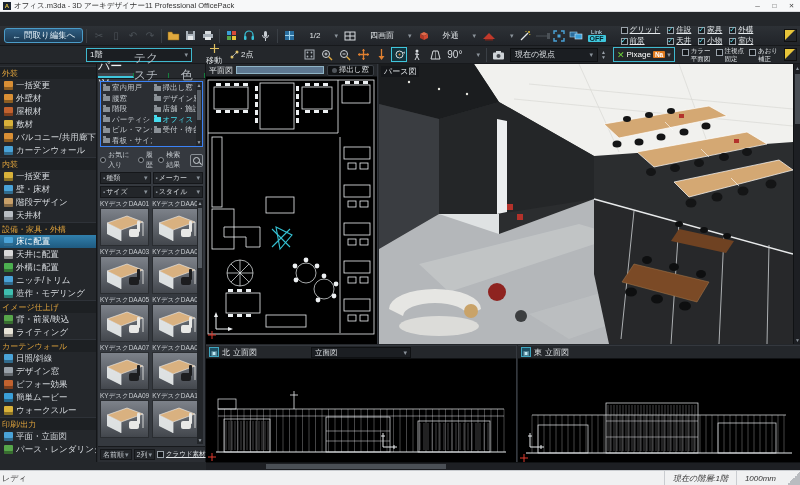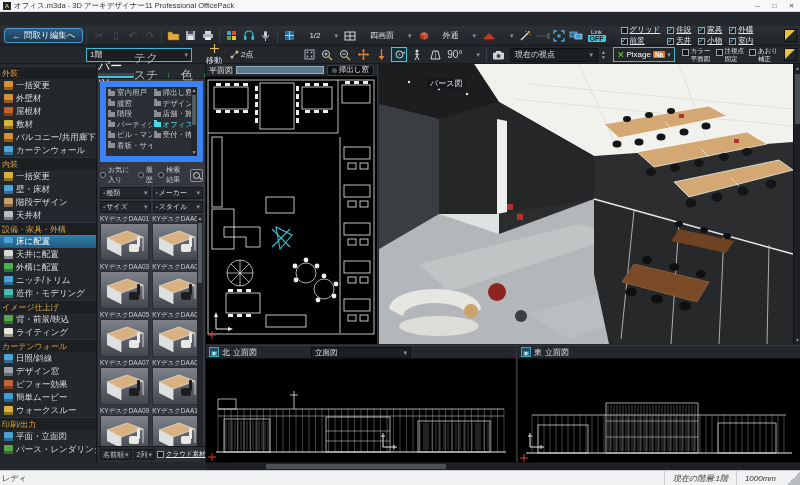--- a/index.html
+++ b/index.html
@@ -57,21 +57,21 @@
   .side-header { height:13px; display:flex; align-items:center; font-size:8px; color:#e0a33c; padding-left:2px; background:#1d2023; border-top:1px solid #2e3238; }
   .side-item { height:13px; display:flex; align-items:center; gap:3px; font-size:8.5px; color:#d9dde1; padding-left:4px; white-space:nowrap; overflow:hidden; }
   .side-item.selected { background:linear-gradient(#3180ad,#1f5a80); color:#fff; }
   .side-ic { width:9px; height:9px; border-radius:1px; flex:none; box-shadow:inset 0 -3px rgba(0,0,0,.35); }
 
   
   .catalog { position:absolute; left:98px; top:64px; width:108px; height:398px; background:#35393f; border-right:1px solid #141619; }
   .cat-tabs { display:flex; height:15px; background:#26292d; border-bottom:1px solid #17191c; }
   .cat-tab { flex:1; display:flex; align-items:center; justify-content:center; font-size:12px; color:#b4bac0; border-right:1px solid #15803d;margin-top:9px; }
   .cat-tab.active { background:#3f444b; color:#eef2f4; border-bottom:2px solid #3fc6dc; }
-  .cat-box { position:relative; margin:2px; height:81px; background:#2b2e33; border:6px solid #3b82f6; display:flex; font-size:7.5px; }
+  .cat-box { position:relative; margin:2px; height:66px; background:#2b2e33; border:1px solid #3b82f6; display:flex; font-size:7.5px; }
   .cat-col { flex:1; padding:1px 0 0 2px; overflow:hidden; }
   .cat-row { height:10.5px; display:flex; align-items:center; gap:2px; color:#c3c8cd; white-space:nowrap; }
   .cat-row .fold { width:7px; height:5px; background:#8a9096; border-radius:1px 0 0 0; position:relative; flex:none; }
   .cat-row .fold::before { content:""; position:absolute; left:0; top:-2px; width:3px; height:2px; background:#8a9096; }
   .cat-row.sel { color:#46dcee; }
   .cat-row.sel .fold, .cat-row.sel .fold::before { background:#46dcee; }
   .cat-scroll { position:absolute; right:0; top:0; width:6px; height:100%; background:#23262a; }
   .cat-scroll .thumbbar { position:absolute; left:1px; top:8px; width:4px; height:30px; background:#565c63; }
   .cat-scroll .up,.cat-scroll .dn { position:absolute; left:0; width:6px; height:7px; color:#9aa2aa; font-size:5px; text-align:center; line-height:7px; }
   .cat-scroll .dn { bottom:0; }
@@ -99,21 +99,21 @@
   
   .vp-header { position:absolute; left:0; top:0; width:100%; height:13px; background:#24272b; border-bottom:1px solid #101214; display:flex; align-items:center; font-size:8px; color:#e2e6e9; gap:3px; padding:0 3px; }
   .viewport { position:absolute; background:#000; overflow:hidden; }
   #vp-plan { left:206px; top:64px; width:172px; height:280px; border-right:1px solid #34383e; }
   #vp-persp { left:379px; top:64px; width:421px; height:280px; }
   #vp-elevN { left:206px; top:345px; width:311px; height:117px; border-right:1px solid #34383e; border-top:1px solid #34383e; }
   #vp-elevE { left:518px; top:345px; width:282px; height:117px; border-top:1px solid #34383e; }
   .plan-name-field { flex:1; height:8px; background:#5e7891; border:1px solid #8fb4c6; }
   .btn-edit { height:11px; background:#101214; border:1px solid #3a3f45; border-radius:2px; color:#dfe3e6; font-size:7.5px; display:flex; align-items:center; gap:2px; padding:0 4px; white-space:nowrap; }
   .btn-edit .dot { width:5px; height:5px; border-radius:50%; background:#50555b; }
-  .persp-label { position:absolute; left:2px; top:14px; background:rgba(20,22,25,.8); color:#e2e6e9; font-size:8px; padding:0 3px; z-index:5;margin-left:46px; }
+  .persp-label { position:absolute; left:2px; top:2px; background:rgba(20,22,25,.8); color:#e2e6e9; font-size:8px; padding:0 3px; z-index:5; }
   .view-ic { width:10px; height:10px; background:#1d4f63; border:1px solid #3fa6c0; color:#bfeaf5; font-size:6px; display:flex; align-items:center; justify-content:center; flex:none; }
   .elev-dd { position:absolute; left:105px; top:1px; width:100px; height:11px; background:#1b1e22; border:1px solid #0f1113; display:flex; align-items:center; font-size:7.5px; color:#dfe3e6; padding:0 3px; }
   .elev-dd .grow { flex:1; }
   .canvas-abs { position:absolute; left:0; top:13px; }
   .vscroll { position:absolute; right:0; top:0; width:7px; height:100%; background:#1d1f23; border-left:1px solid #101214; }
   .vscroll .thumbbar { position:absolute; left:1px; top:10px; width:5px; height:50px; background:#4a4f55; }
   .vscroll .up,.vscroll .dn { position:absolute; left:0; width:7px; height:8px; color:#8b939b; font-size:5px; text-align:center; line-height:8px; }
   .vscroll .dn { bottom:0; }
   .hscroll { position:absolute; left:206px; top:462px; width:594px; height:8px; background:#1d1f23; border-top:1px solid #101214; }
   .hscroll .thumbbar { position:absolute; left:60px; top:1px; width:180px; height:5px; background:#4a4f55; }

